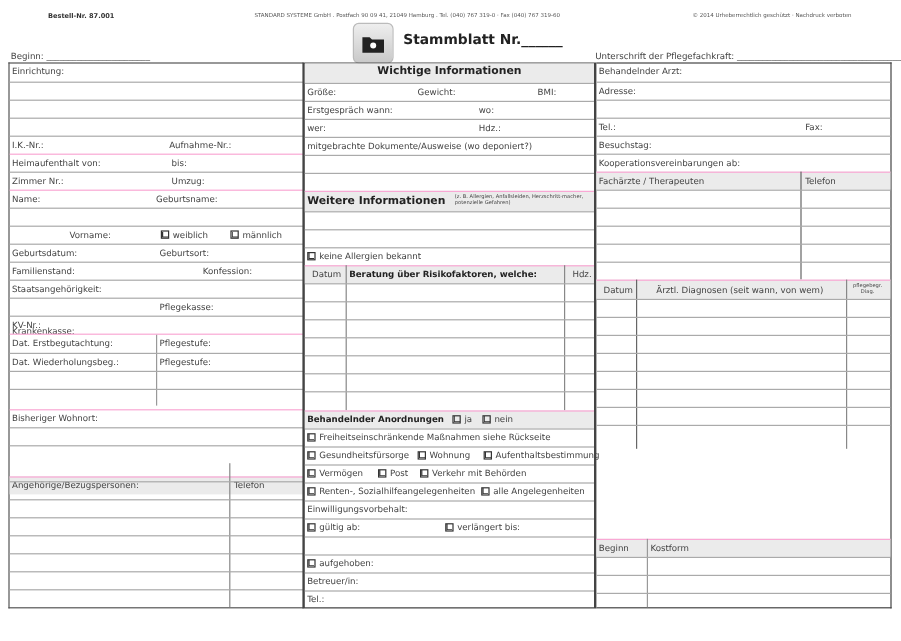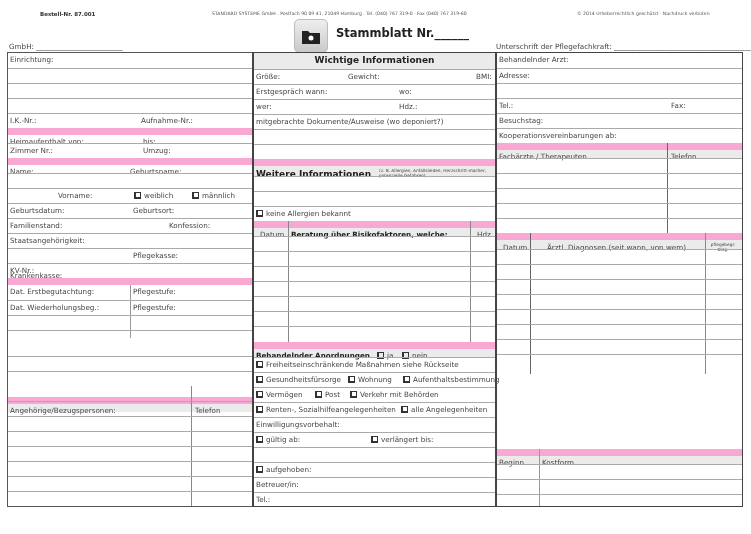--- a/index.html
+++ b/index.html
@@ -3,21 +3,21 @@
 <meta charset="utf-8">
 <style>
   html, body { margin:0; padding:0; background:#fff; }
   body { width:751px; height:534px; position:relative; overflow:hidden;
          font-family:"DejaVu Sans", sans-serif; color:#333; }
   .abs { position:absolute; }
   .tiny { font-size:5px; color:#555; }
   .lbl { font-size:7.2px; color:#444; white-space:nowrap; }
   .col { position:absolute; border:1px solid #555; box-sizing:border-box; }
   .row { position:absolute; left:0; right:0; border-top:1px solid #aaa; box-sizing:border-box; }
-  .row.dark { border-top:7px solid #f9a8d4; }
+  .row.dark { border-top:1px solid #f9a8d4; }
   .row.shade { background:#ebebeb; }
   .txt { position:absolute; top:2px; font-size:7.2px; color:#444; white-space:nowrap; }
   .cb { display:inline-block; width:5px; height:5px; border:1px solid #333; margin-right:3px; vertical-align:-1px; box-shadow:1px -1px 0 #333 inset; }
   .vline { position:absolute; top:0; bottom:0; border-left:1px solid #999; }
   .section-title { font-weight:bold; color:#222; }
 </style>
 </head>
 <body>
 
 <div class="abs tiny" style="left:40px;top:11px;font-weight:bold;font-size:5.5px;color:#333;">Bestell-Nr. 87.001</div>
@@ -25,21 +25,21 @@
 <div class="abs tiny" style="left:577px;top:11px;font-size:4.6px;">© 2014 Urheberrechtlich geschützt · Nachdruck verboten</div>
 
 <div class="abs" style="left:294px;top:19px;width:32px;height:32px;border-radius:5px;background:linear-gradient(#eee,#c9c9c9);border:1px solid #bbb;">
   <svg width="32" height="32" viewBox="0 0 32 32">
       <path d="M7 11 h6 l2 2 h10 v11 h-18 z" fill="#222"></path>
       <circle cx="16" cy="18" r="2.5" fill="#fff"></circle>
     </svg>
 </div>
 <div class="abs section-title" style="left:336px;top:26px;font-size:11.5px;">Stammblatt Nr.______</div>
 
-<div class="abs lbl" style="left:9px;top:42px;">GmbH: ________________________</div>
+<div class="abs lbl" style="left:9px;top:42px;">Beginn: ________________________</div>
 <div class="abs lbl" style="left:496px;top:42px;">Unterschrift der Pflegefachkraft: ____________________________________________</div>
 
 <div class="col" style="left:7px;top:52px;width:246px;height:455px;border-width:1px 0 1px 1px;border-right:none;">
   <div class="row" style="top:0;height:15px;border-top:none;">
       <span class="txt" style="left:2px;">Einrichtung:</span>
     </div>
   <div class="row" style="top:15px;height:15px;"></div>
   <div class="row" style="top:30px;height:15px;"></div>
   <div class="row" style="top:45px;height:15px;"></div>
   <div class="row" style="top:60px;height:15px;">
@@ -88,20 +88,23 @@
         <span class="txt" style="left:2px;">Dat. Erstbegutachtung:</span>
         <span class="txt" style="left:125px;">Pflegestufe:</span>
       </div>
     <div class="row" style="top:15px;height:15px;">
         <span class="txt" style="left:2px;">Dat. Wiederholungsbeg.:</span>
         <span class="txt" style="left:125px;">Pflegestufe:</span>
       </div>
     <div class="row" style="top:30px;height:15px;"></div>
     <div class="row" style="top:45px;height:15px;"></div>
   </div>
+  <div class="row dark" style="top:288px;height:15px;">
+      <span class="txt" style="left:2px;">Bisheriger Wohnort:</span>
+    </div>
   <div class="row" style="top:303px;height:15px;"></div>
   <div class="row" style="top:318px;height:15px;"></div>
   <div class="row dark shade" style="top:344px;height:15px;">
       <span class="txt" style="left:2px;">Angehörige/Bezugspersonen:</span>
       <span class="txt" style="left:187px;">Telefon</span>
     </div>
   <div class="abs" style="left:183px;top:333px;bottom:0;border-left:1px solid #888;"></div>
   <div class="row" style="top:348px;height:15px;"></div>
   <div class="row" style="top:363px;height:15px;"></div>
   <div class="row" style="top:378px;height:15px;"></div>
@@ -111,21 +114,21 @@
   <div class="row" style="top:438px;height:15px;"></div>
 </div>
 
 <div class="col" style="left:252px;top:52px;width:245px;height:455px;border-width:1px 2px 1px 2px;border-color:#444;">
   <div class="row shade" style="top:0;height:16px;border-top:none;">
       <span class="txt section-title" style="left:0;right:0;text-align:center;font-size:9px;top:2px;">Wichtige Informationen</span>
     </div>
   <div class="row" style="top:16px;height:15px;">
       <span class="txt" style="left:2px;">Größe:</span>
       <span class="txt" style="left:94px;">Gewicht:</span>
-      <span class="txt" style="left:202px;padding-left:20px;">BMI:</span>
+      <span class="txt" style="left:174px;padding-left:20px;">BMI:</span>
     </div>
   <div class="row" style="top:31px;height:15px;">
       <span class="txt" style="left:2px;">Erstgespräch wann:</span>
       <span class="txt" style="left:145px;">wo:</span>
     </div>
   <div class="row" style="top:46px;height:15px;">
       <span class="txt" style="left:2px;">wer:</span>
       <span class="txt" style="left:145px;">Hdz.:</span>
     </div>
   <div class="row" style="top:61px;height:15px;">

